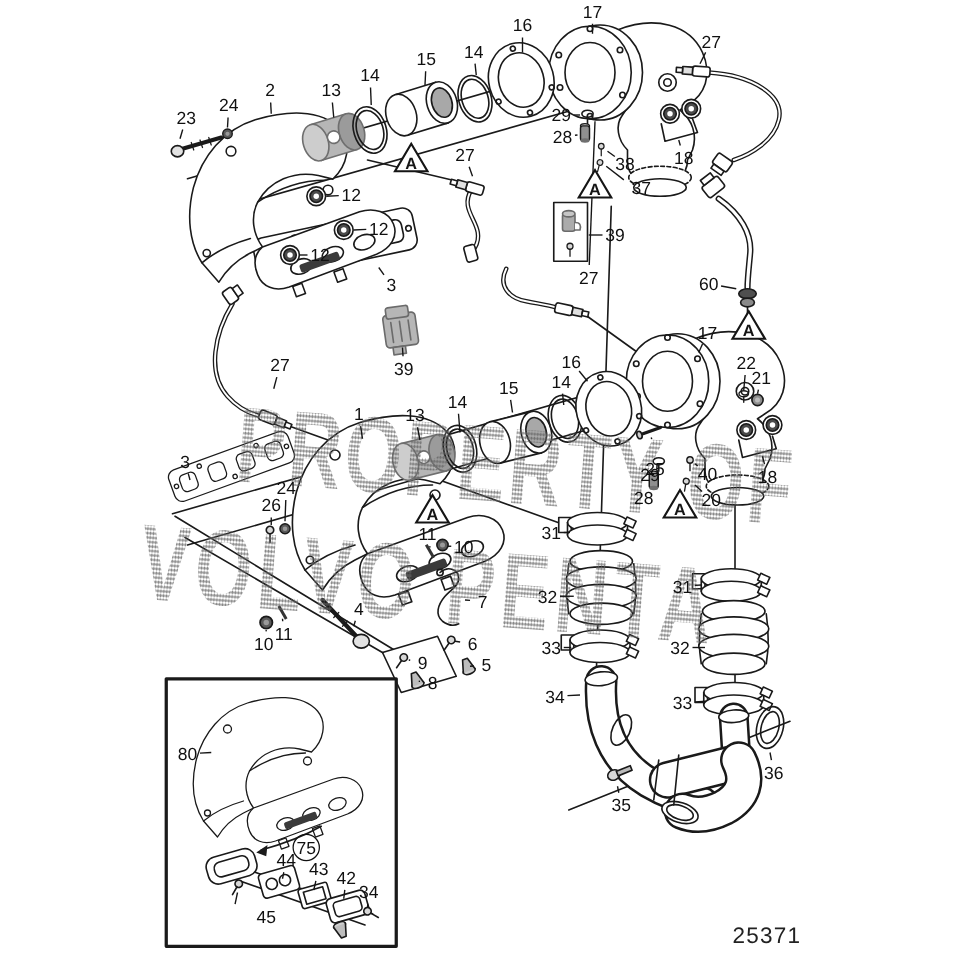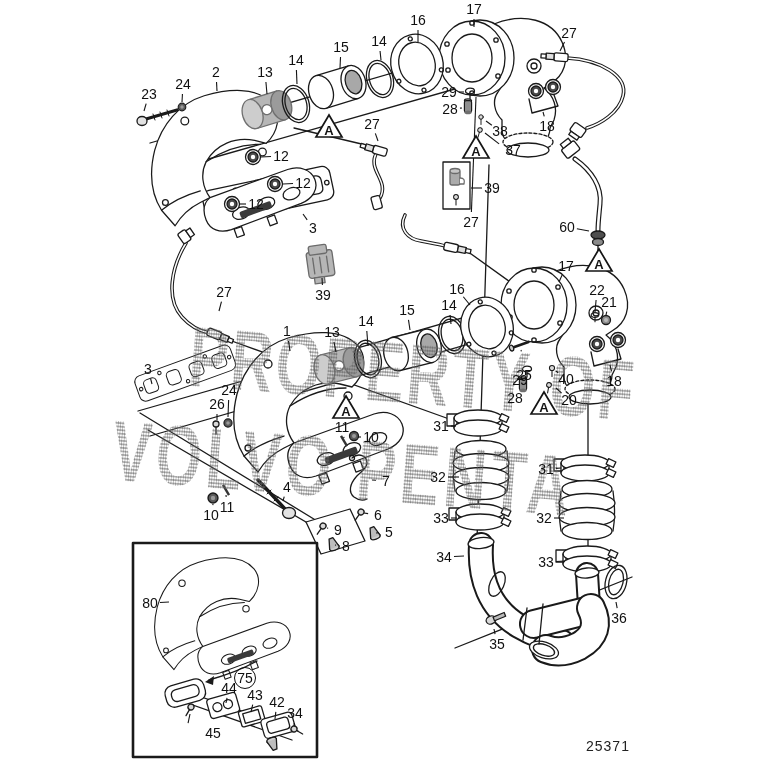--- a/index.html
+++ b/index.html
@@ -19,21 +19,21 @@
   #overlay-svg line{stroke:#151515;stroke-width:1.1;}
   #overlay-svg polygon{fill:#fff;stroke:#151515;stroke-width:1.7;}
   #overlay-svg text.tri-label{font:700 13px "Liberation Sans",sans-serif;
       text-anchor:middle;fill:#151515;stroke:none;}
   #callouts{position:absolute;left:0;top:0;width:762px;height:762px;z-index:4;pointer-events:none;}
   .callout{position:absolute;transform:translate(-50%,-50%);
       font-size:14px;color:#101010;line-height:1;}
   .callout.circled{border:1.4px solid #101010;border-radius:50%;
       width:20px;height:20px;line-height:20px;text-align:center;}
   #drawing-number{position:absolute;left:586px;top:738px;z-index:4;
-      font-size:14px;color:#222;letter-spacing:1px;}
+      font-size:18px;color:#222;letter-spacing:1px;}
 </style>
 </head>
 <body>
 
 <svg id="scene" width="762" height="762" viewBox="0 0 762 762">
   <defs>
     <g id="manifold">
       <path d="M60,8 C34,16 16,38 9,64 C3,88 6,110 16,126 L30,142 C36,132 44,124 56,118 L66,113 C58,102 56,88 62,76 C72,58 92,50 112,54 L124,57 C136,46 140,28 130,16 C114,-2 84,1 60,8 Z" fill="#fff"></path>
       <path d="M16,126 C28,116 42,110 56,106"></path>
       <path d="M62,76 C80,64 100,58 118,58"></path>

